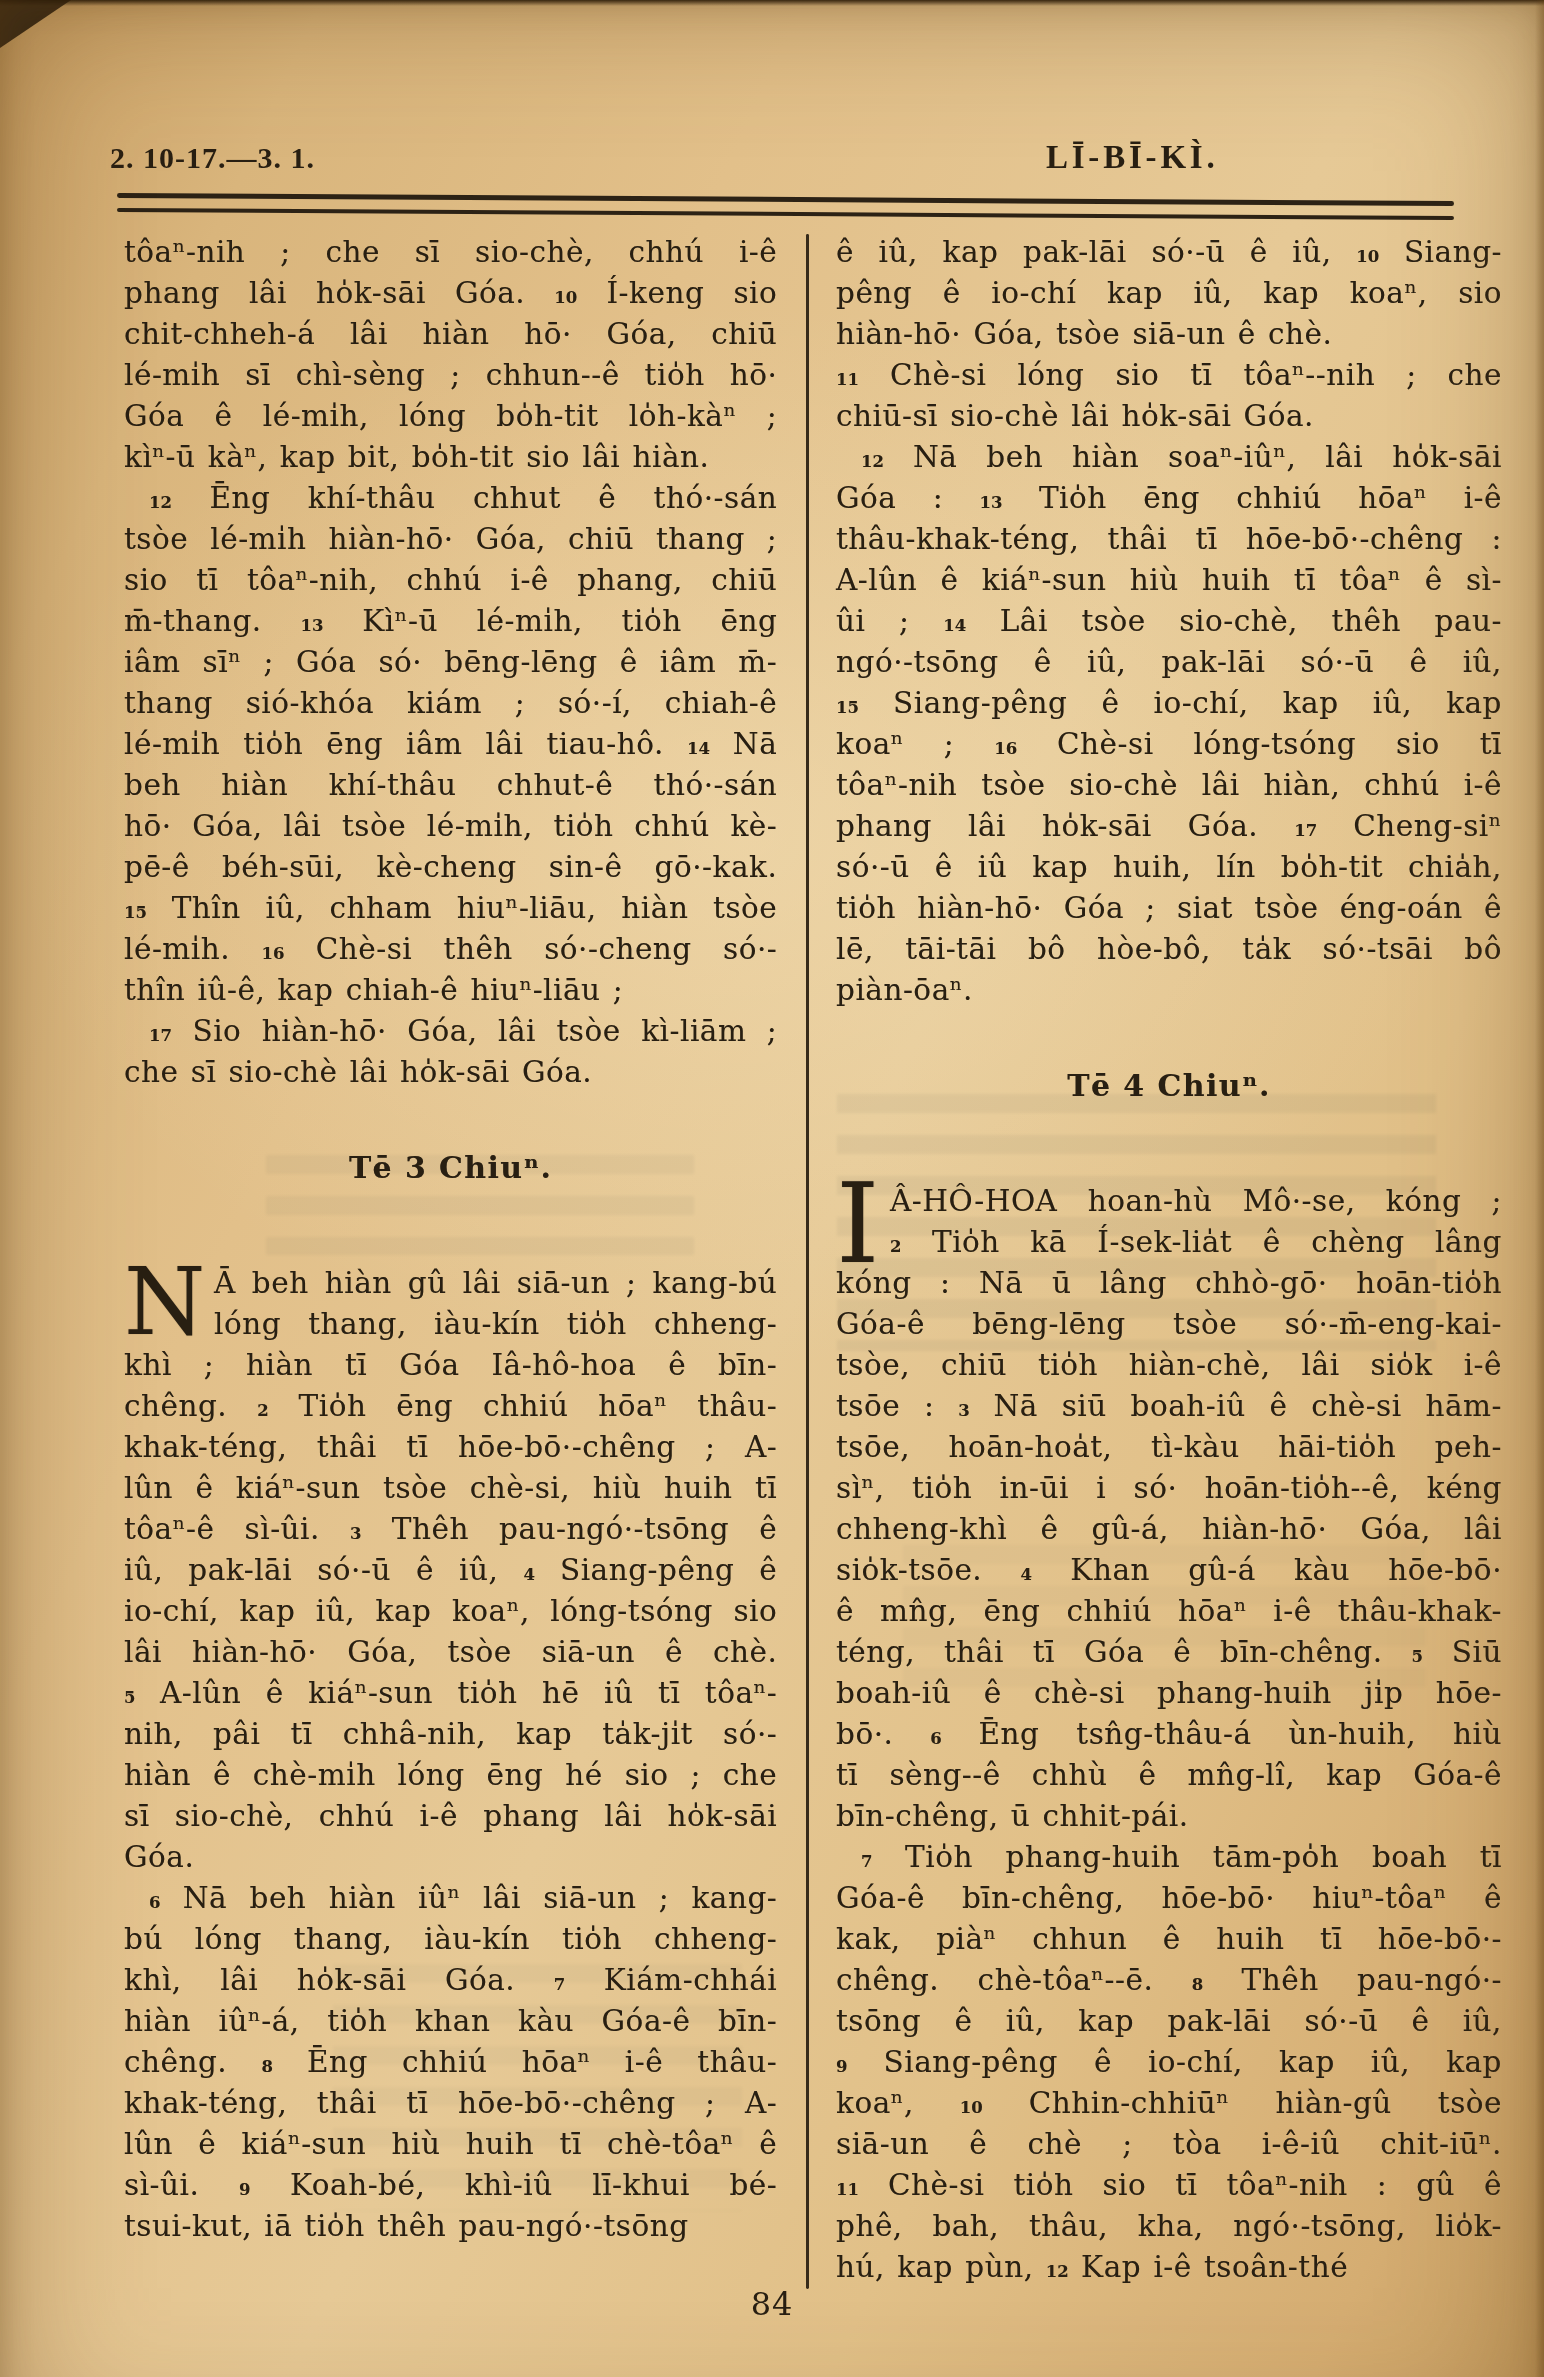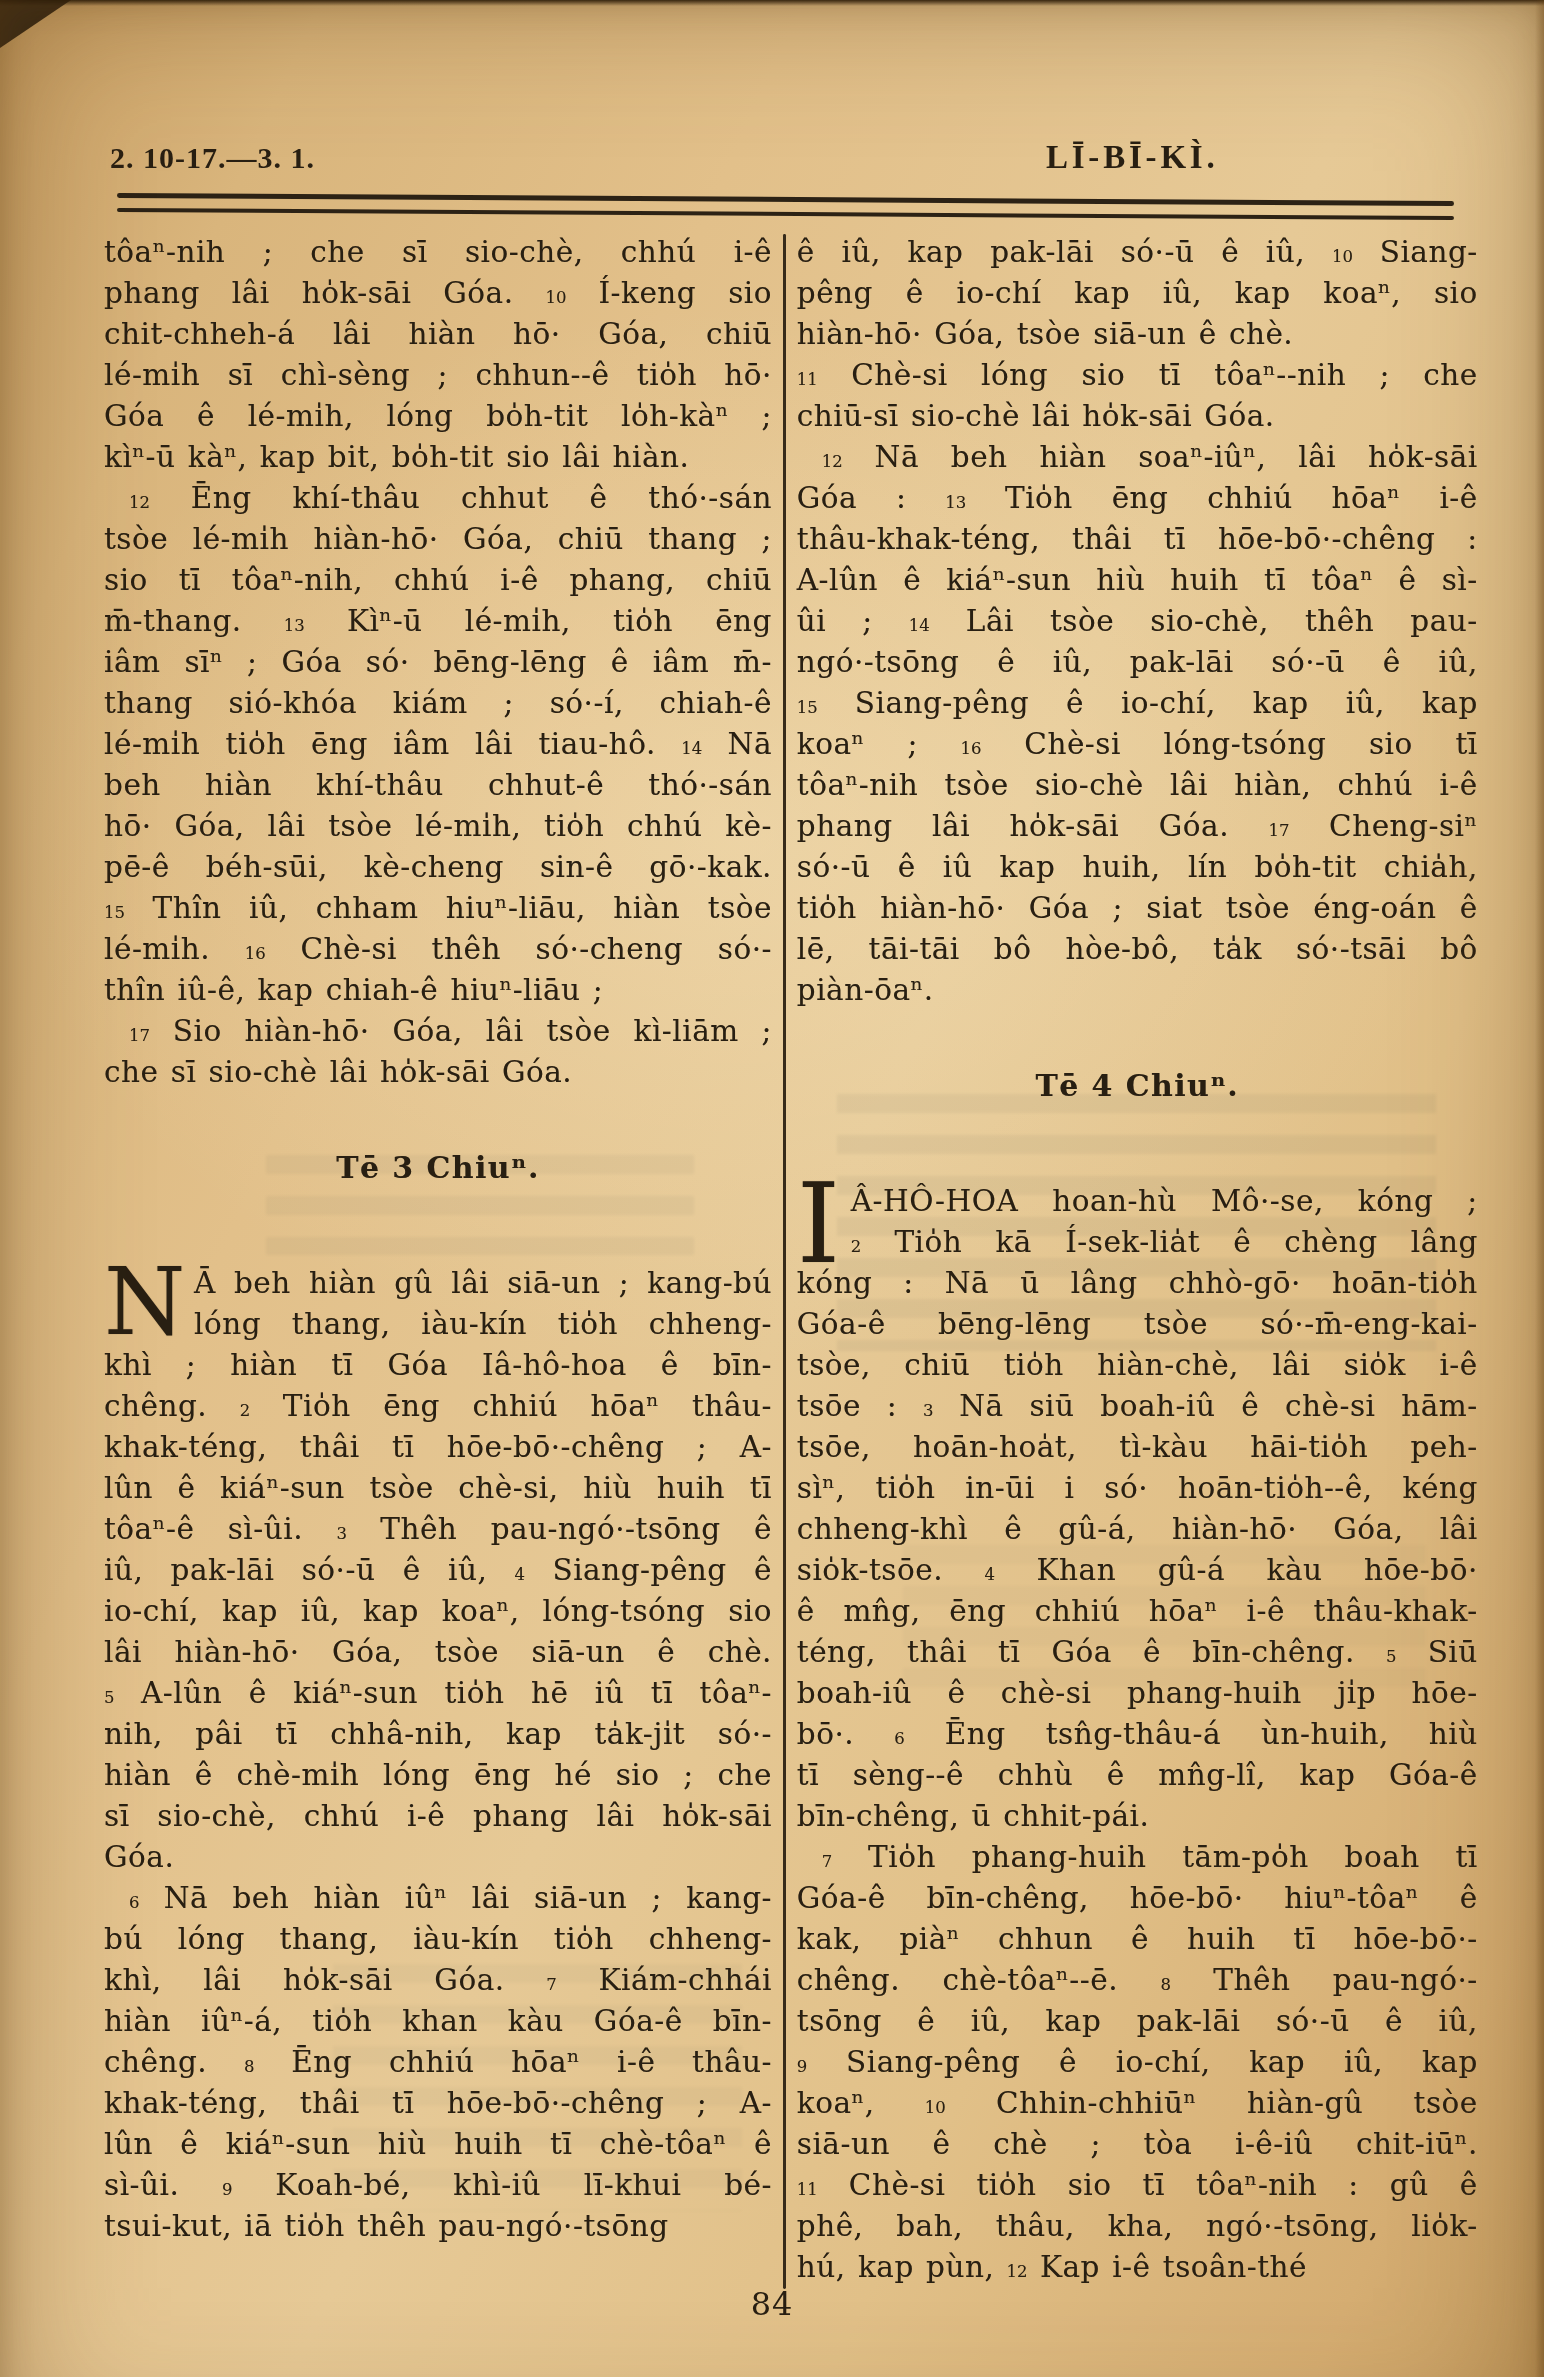--- a/index.html
+++ b/index.html
@@ -28,35 +28,35 @@
     display:flex;align-items:baseline;font-weight:700;font-size:30px;letter-spacing:1px;font-family:Liberation Serif, serif;
   }
   .running-header .h-left{flex:1;text-align:left;}
   .running-header .h-center{flex:1;text-align:center;font-size:33px;letter-spacing:3.8px;}
   .running-header .h-right{flex:1;text-align:right;}
 
   .rule{position:absolute;left:117px;width:1337px;background:#2c2215;border-radius:2.4px;}
   .rule.r1{top:197px;height:5.2px;transform:rotate(.35deg);}
   .rule.r2{top:212px;height:4.3px;transform:rotate(.35deg);}
 
-  .columns{position:absolute;top:232px;left:104px;width:1378px;display:flex;}
+  .columns{position:absolute;top:232px;left:124px;width:1378px;display:flex;gap:17px;}
   .col{width:668px;}
   .col.right{width:681px;}
   .divider{width:2.9px;background:#372b1a;margin:1.9px 10.5px 0 11.4px;height:2055px;border-radius:1.4px;}
 
   .line{
     font-size:29.5px;line-height:41px;letter-spacing:0.5px;word-spacing:2.4px;
     text-align:justify;text-align-last:justify;
     text-shadow:0 0 0.5px rgba(40,31,18,.35);
     white-space:normal;
   }
   .para{margin:0;}
   .para .line:last-child{text-align-last:left;}
   .para.indent .line:first-child{text-indent:25px;}
-  sup{font-size:.56em;line-height:0;vertical-align:30%;letter-spacing:0;font-weight:400;}
+  sup{font-size:.56em;line-height:0;vertical-align:30%;letter-spacing:0;font-weight:700;}
 
   .chapter-heading{
     text-align:center;font-weight:700;font-size:30px;line-height:41px;
     margin:54px 0 75px;letter-spacing:1.4px;
     text-shadow:0 0 0.5px rgba(40,31,18,.4);
   }
 
   .dropcap{
     float:left;font-size:93px;line-height:71px;padding:3.8px 8.6px 0 0;
     font-weight:400;text-shadow:0 0 1px rgba(40,31,18,.4);

